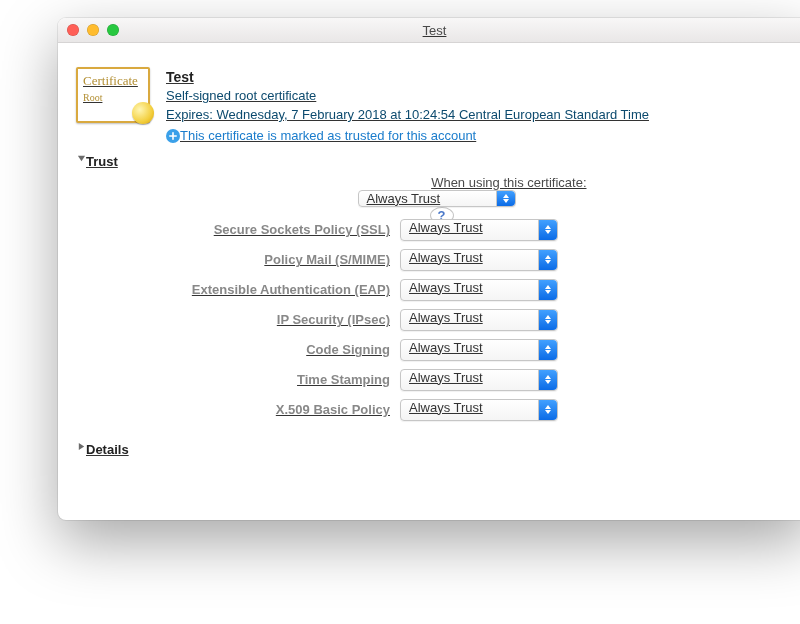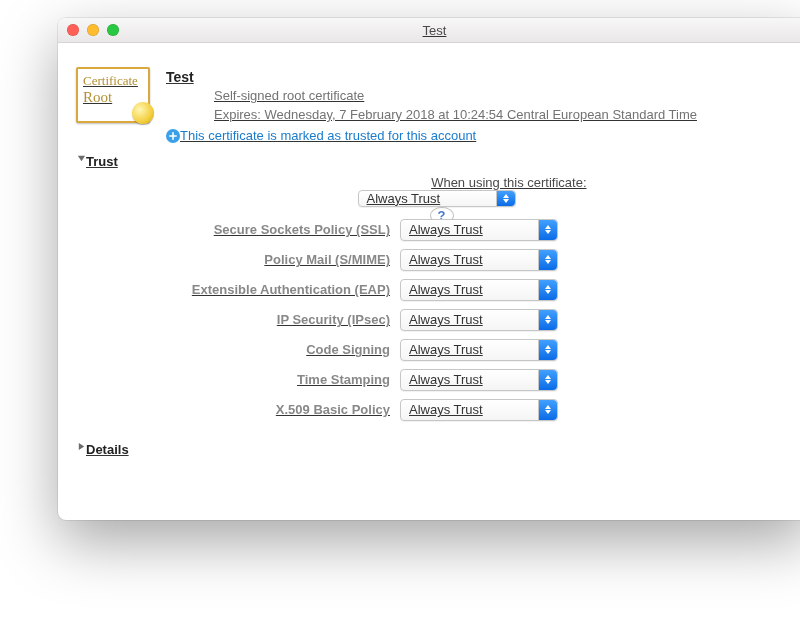--- a/index.html
+++ b/index.html
@@ -103,22 +103,21 @@
   .head-text {
     flex: 1;
     line-height: 1.45;
   }
   .cert-name {
     font-size: 14px;
     font-weight: bold;
     color: #222;
   }
   .cert-desc , .cert-expiry {
-    color: #737373;
-    margin-left: 48px;
+    color: #0c4a6e;
   }
   .trust-line {
     color: #1a7ccc;
     margin-top: 2px;
     display: flex;
     align-items: center;
   }
   .trust-plus {
     width: 14px; height: 14px;
     border-radius: 50%;
@@ -179,21 +178,21 @@
   }
   .popup {
     position: relative;
     width: 158px;
     height: 22px;
     border: 1px solid #c6c6c6;
     border-radius: 4px;
     background: linear-gradient(#ffffff,#f5f5f5);
     box-shadow: 0 1px 1px rgba(0,0,0,0.06);
     display: inline-flex;
-    align-items: center;
+    align-items: flex-start;
     padding: 0 22px 0 8px;
     font-size: 13px;
     color: #333;
     cursor: default;
     box-sizing: border-box;
   }
   .popup .cap {
     position: absolute;
     right: 0; top: 0; bottom: 0;
     width: 18px;
@@ -248,21 +247,21 @@
     </div>
     <div class="title-text">Test</div>
   </div>
 
   <div class="content">
 
     <div class="header">
       <div class="cert-icon">
         <div class="cert-thumb">
           <span>Certificate</span><br>
-          <span style="font-size:15px;">Root</span>
+          <span style="font-size:10px;">Root</span>
           <div class="seal"></div>
         </div>
       </div>
       <div class="head-text">
         <div class="cert-name">Test</div>
         <div class="cert-desc">Self-signed root certificate</div>
         <div class="cert-expiry">Expires: Wednesday, 7 February 2018 at 10:24:54 Central European Standard Time</div>
         <div class="trust-line">
           <span class="trust-plus">
             <svg viewBox="0 0 10 10">

